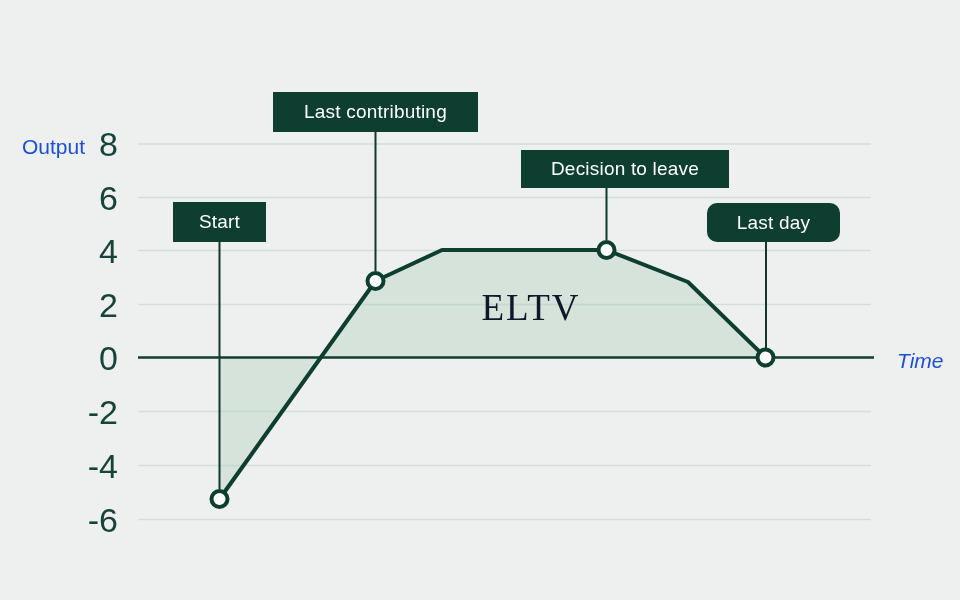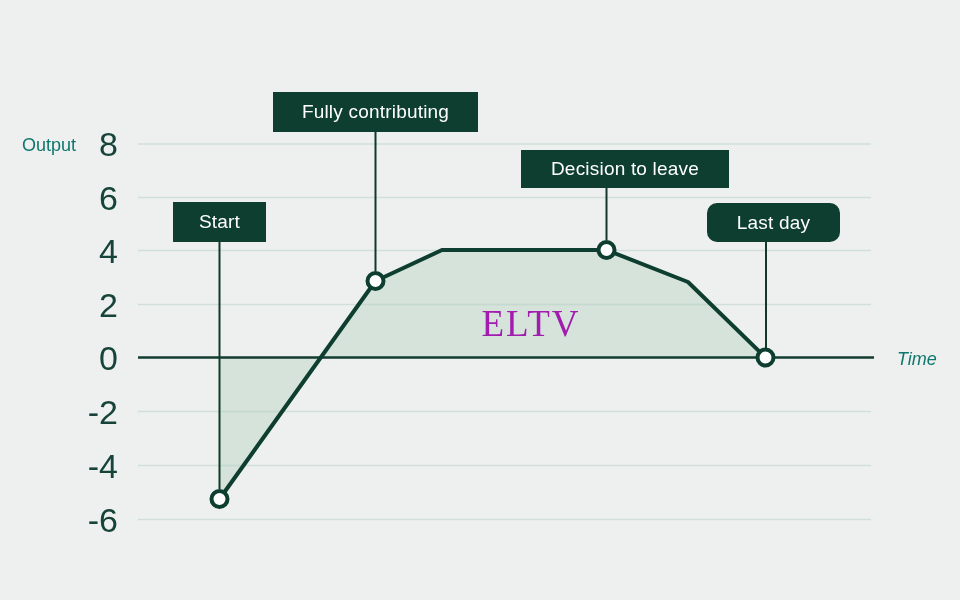--- a/index.html
+++ b/index.html
@@ -27,34 +27,33 @@
     position: absolute;
     width: 70px; height: 44px; line-height: 44px;
     text-align: right;
     font-size: 34px;
     font-weight: 400;
     color: #17443a;
     z-index: 2;
   }
   .axis-title {
     position: absolute;
-    font-size: 18px;
-    color: #0f766e;
+    font-size: 21px;
+    color: #1d4ed8;
     z-index: 2;
   }
   .area-label {
     position: absolute;
     left: 431px; top: 286px; width: 200px;
     text-align: center;
     font-family: "Liberation Serif", serif;
     font-size: 37px;
     letter-spacing: 2px;
-    color: #a21caf;
+    color: #0f172a;
     z-index: 2;
-    margin-top: 16px;
   }
 </style>
 </head>
 <body>
 
 <div class="canvas">
 
   <svg width="960" height="600" viewBox="0 0 960 600">
 
     <polygon points="219.5,357.5 219.5,499 320,357.5 375.5,281 442,250 606.5,250 688,282 765.5,357.5" fill="#d6e3da"></polygon>
@@ -94,19 +93,19 @@
   <div class="tick-label" style="left:48px; top:122px;">8</div>
   <div class="tick-label" style="left:48px; top:176px;">6</div>
   <div class="tick-label" style="left:48px; top:229px;">4</div>
   <div class="tick-label" style="left:48px; top:283px;">2</div>
   <div class="tick-label" style="left:48px; top:336px;">0</div>
   <div class="tick-label" style="left:48px; top:390px;">-2</div>
   <div class="tick-label" style="left:48px; top:444px;">-4</div>
   <div class="tick-label" style="left:48px; top:498px;">-6</div>
 
   <div class="annotation-box" style="left:173px; top:202px; width:93px; height:40px;">Start</div>
-  <div class="annotation-box" style="left:273px; top:92px; width:205px; height:40px;">Fully contributing</div>
+  <div class="annotation-box" style="left:273px; top:92px; width:205px; height:40px;">Last contributing</div>
   <div class="annotation-box" style="left:521px; top:150px; width:208px; height:38px;">Decision to leave</div>
   <div class="annotation-box" style="left:707px; top:203px; width:133px; height:39px;border-radius:10px;">Last day</div>
 
   <div class="area-label">ELTV</div>
 
 </div>
 
 </body></html>

